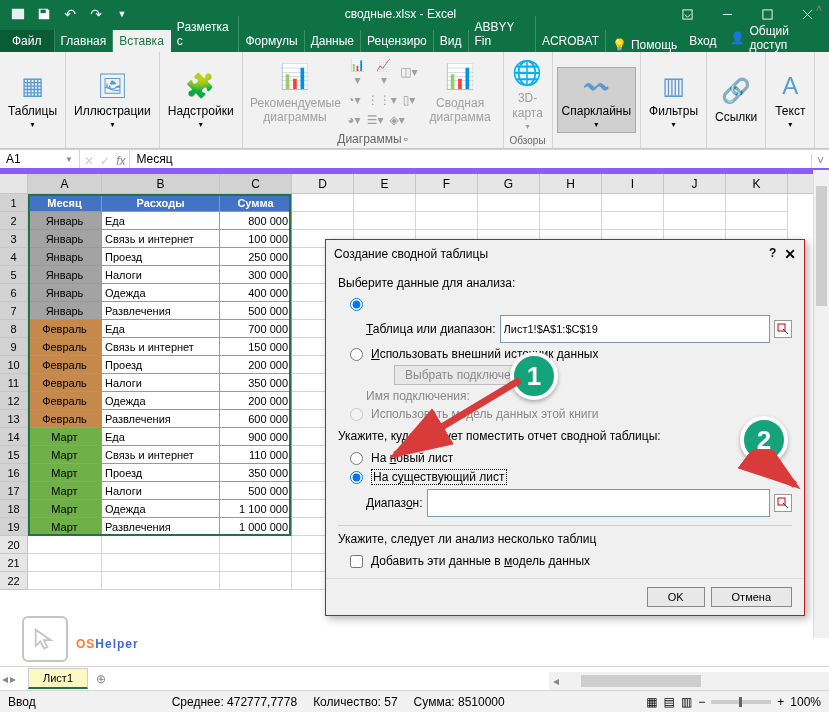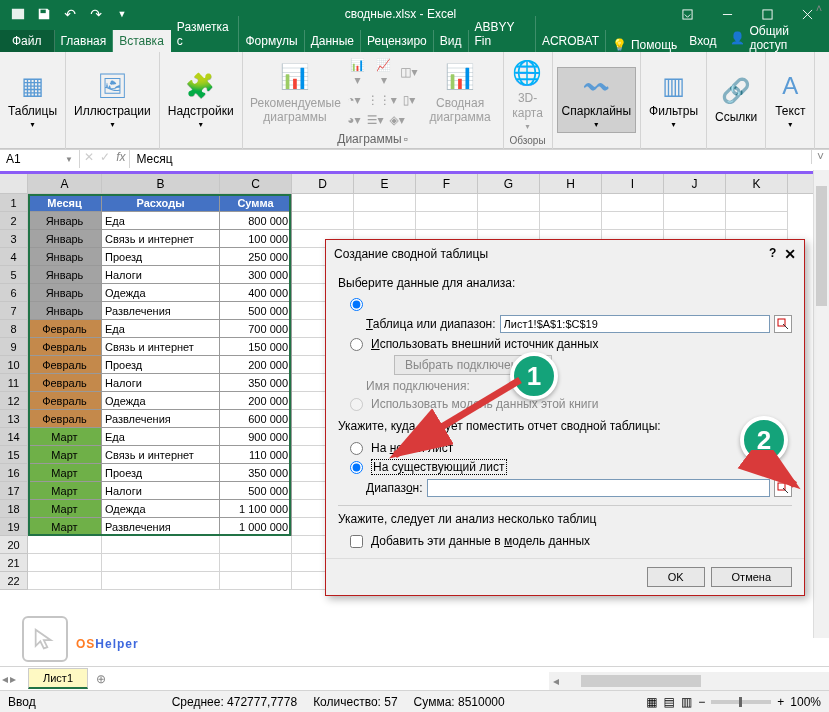--- a/index.html
+++ b/index.html
@@ -21,21 +21,21 @@
 .ribbon{height:98px;background:#f1f1f1;border-bottom:1px solid #d4d4d4;display:flex;box-shadow:inset 0 -1px 0 #c8c8c8}
 .rgroup{border-right:1px solid #d4d4d4;padding:2px 4px;display:flex;flex-direction:column;align-items:center;justify-content:space-between;height:98px}
 .rgroup-body{display:flex;align-items:center;gap:2px;flex:1}
 .rgroup-label{font-size:10px;color:#666;padding-bottom:2px;display:flex;align-items:center;gap:2px}
 .rbtn{display:flex;flex-direction:column;align-items:center;justify-content:center;padding:2px 4px;min-width:40px;text-align:center;line-height:1.2;gap:2px}
 .rbtn.disabled{color:#a0a0a0}
 .rbtn .ricon{width:32px;height:32px;display:flex;align-items:center;justify-content:center;font-size:24px;color:#5b9bd5}
 .rbtn.highlight{background:#d0d0d0;border:1px solid #aaa}
 .small-icons{display:flex;flex-direction:column;gap:2px}
 .small-icons .rbtn{flex-direction:row;min-width:auto;padding:2px}
-.namebox-row{height:24px;border-bottom:3px solid #8b5cf6;display:flex;align-items:flex-start;background:#fff}
+.namebox-row{height:24px;border-bottom:6px solid #8b5cf6;display:flex;align-items:flex-end;background:#fff}
 .namebox{width:80px;border-right:1px solid #d4d4d4;padding:2px 6px;display:flex;align-items:center;justify-content:space-between}
 .fx-btns{display:flex;align-items:center;padding:0 4px;color:#888;gap:6px}
 .formula-bar{flex:1;padding:2px 6px;border-left:1px solid #d4d4d4}
 .grid-area{position:relative;height:490px;overflow:hidden;background:#fff}
 .col-headers{display:flex;height:20px;background:#e6e6e6;border-bottom:1px solid #c6c6c6}
 .corner{width:28px;border-right:1px solid #c6c6c6;background:#e6e6e6}
 .colh{border-right:1px solid #c6c6c6;text-align:center;line-height:20px;font-size:12px;background:#e6e6e6}
 .colh.sel{background:#d2d2d2}
 .colA{width:74px}.colB{width:118px}.colC{width:72px}
 .colD,.colE,.colF,.colG,.colH,.colI,.colJ,.colK{width:62px}
@@ -50,21 +50,21 @@
 .m-jan{background:#a3a3a3}.m-feb{background:#c4894b}.m-mar{background:#6fb048}
 .selection{position:absolute;border:2px solid #217346;pointer-events:none}
 .dialog{position:absolute;left:325px;top:239px;width:480px;background:#f0f0f0;border:1px solid #b91c1c;box-shadow:3px 3px 8px rgba(0,0,0,0.3)}
 .dlg-title{height:28px;display:flex;align-items:center;padding:0 8px;justify-content:space-between;font-size:12px}
 .dlg-title-btns{display:flex;gap:8px}
 .dlg-body{padding:8px 12px;font-size:11px}
 .dlg-section{margin-bottom:6px}
 .radio-row{display:flex;align-items:center;gap:4px;padding:2px 0 2px 12px}
 .radio-row input{margin-right:4px}
 .dlg-input-row{display:flex;align-items:center;gap:4px;padding:2px 0 2px 28px}
-.dlg-input{flex:1;border:1px solid #7a9ab8;padding:1px 3px;background:#fff;font-size:11px;height:18px}
+.dlg-input{flex:1;border:1px solid #7a9ab8;padding:1px 3px;background:#fff;font-size:11px;height:28px}
 .range-btn{width:18px;height:18px;border:1px solid #999;background:#fff;display:flex;align-items:center;justify-content:center}
 .range-btn svg{width:12px;height:12px}
 .dlg-disabled{color:#888}
 .dlg-btn-dis{border:1px solid #bbb;padding:2px 10px;color:#888;background:#e8e8e8;margin-left:28px}
 .dlg-hr{border-top:1px solid #ccc;margin:6px 0}
 .dlg-buttons{display:flex;justify-content:flex-end;gap:6px;padding:8px 12px;border-top:1px solid #ddd}
 .dlg-btn{border:1px solid #888;padding:3px 20px;background:#e8e8e8;font-size:11px}
 .dotted{border:1px dotted #000;padding:0 1px}
 .callout{position:absolute;width:48px;height:48px;border-radius:50%;background:#14a37a;color:#fff;display:flex;align-items:center;justify-content:center;font-size:26px;font-weight:bold;border:4px solid #fff;box-shadow:0 2px 4px rgba(0,0,0,0.3)}
 .arrow{position:absolute;pointer-events:none}

